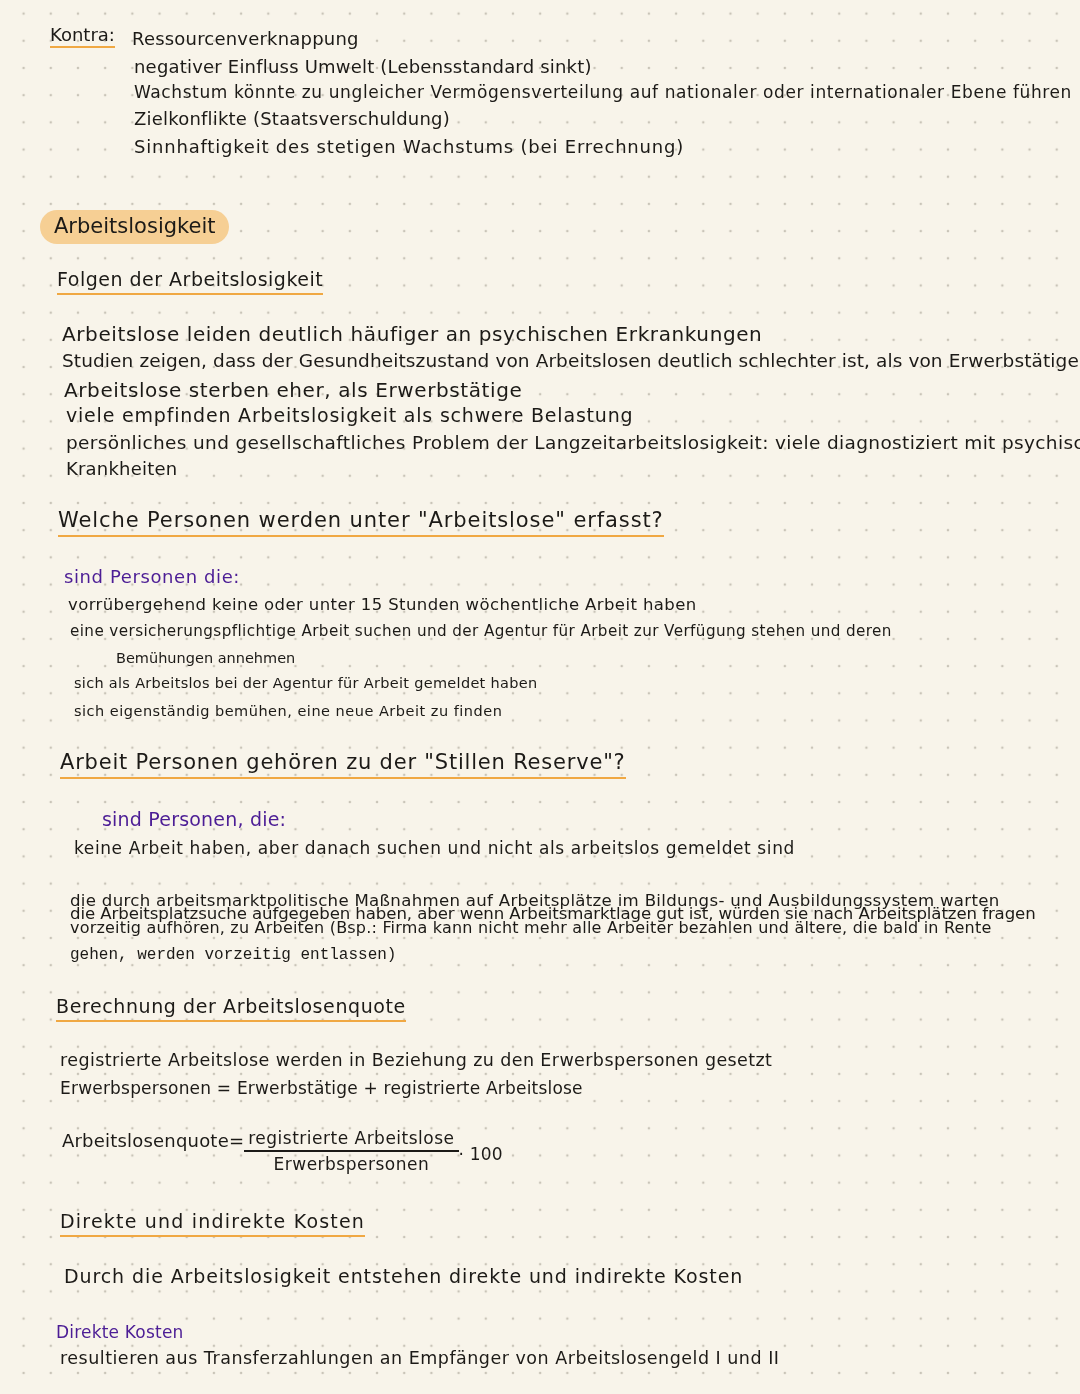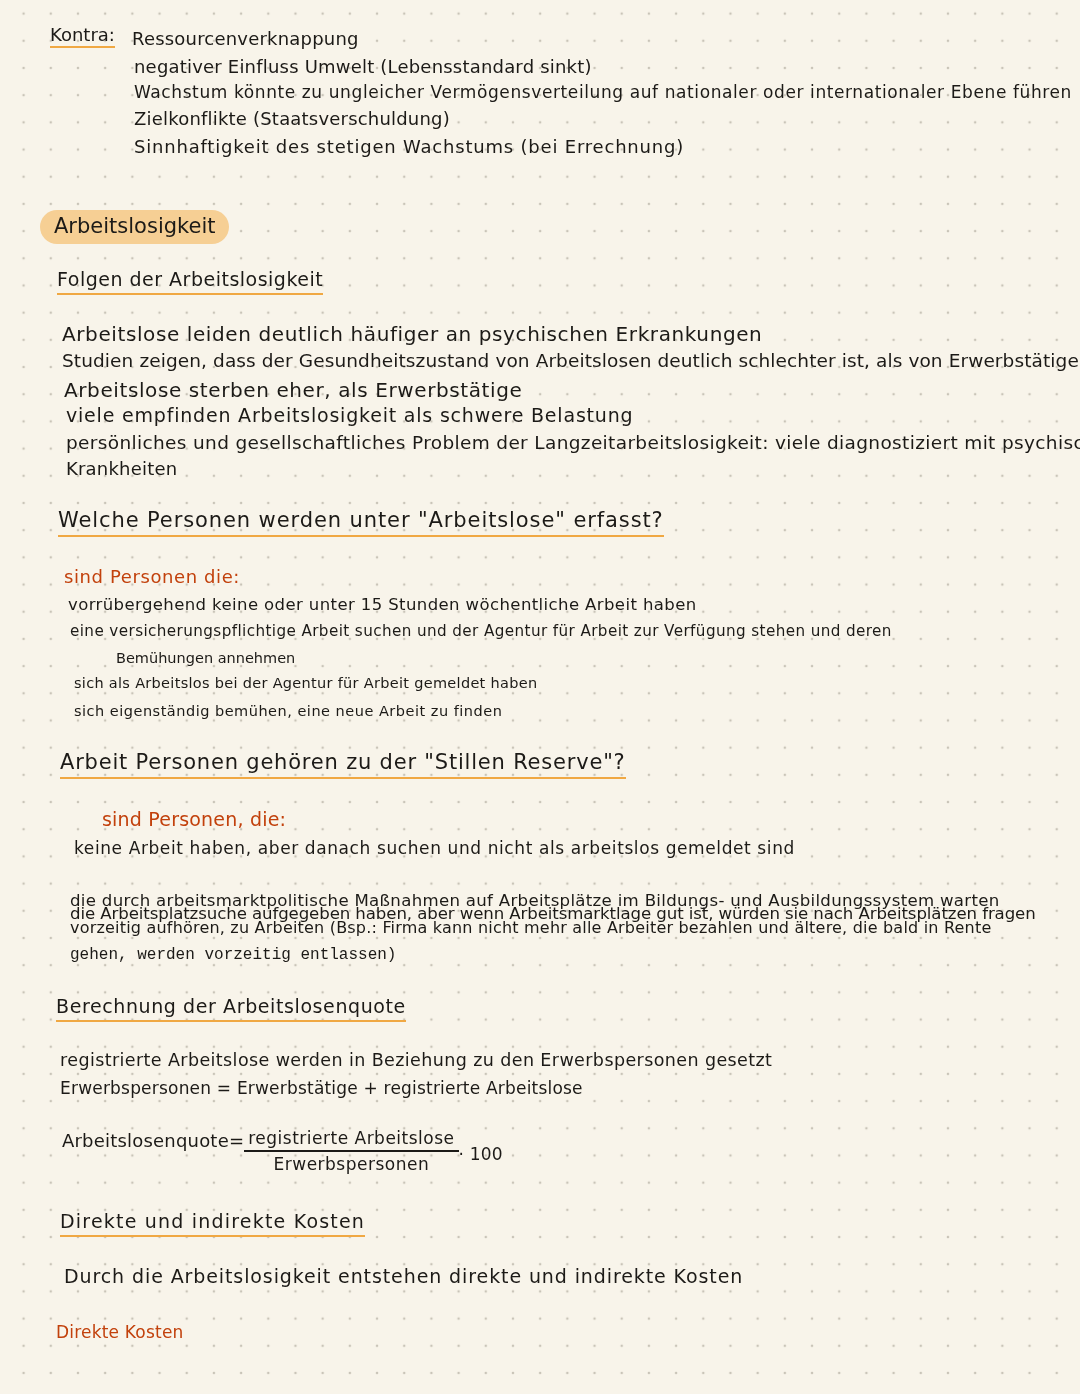--- a/index.html
+++ b/index.html
@@ -13,21 +13,21 @@
     background-size: 27.2px 27.2px;
     background-position: 10px 0px;
     font-family: "DejaVu Sans", sans-serif;
     color: #1c1a17;
   }
   .page { position: absolute; inset: 0; }
   .abs { position: absolute; white-space: nowrap; }
   .txt { font-size: 19px; letter-spacing: 0.2px; }
   .small { font-size: 16px; }
   .tiny { font-size: 14.5px; }
-  .orange { color: #c2410c; }
+  .orange { color: #4c1d95; }
   .head {
     font-size: 21px;
     letter-spacing: 0.5px;
     padding-bottom: 3px;
     border-bottom: 2.5px solid #f0a843;
   }
   .pill {
     background: #f6cf94;
     border-radius: 18px;
     padding: 4px 14px 6px 14px;
@@ -90,14 +90,15 @@
     <span class="frac">
       <span class="num">registrierte Arbeitslose</span>
       <span class="den">Erwerbspersonen</span>
     </span>
     <span class="txt" style="font-size:17px; margin-top:16px;">· 100</span>
   </div>
 
   <div class="abs head" style="left:60px; top:1210px; font-size:19px; letter-spacing:1.2px;">Direkte und indirekte Kosten</div>
   <div class="abs txt" style="left:64px; top:1265px; font-size:19px; letter-spacing:0.9px;">Durch die Arbeitslosigkeit entstehen direkte und indirekte Kosten</div>
   <div class="abs txt orange" style="left:56px; top:1322px; font-size:17px;">Direkte Kosten</div>
+  <div class="abs txt" style="left:60px; top:1348px; font-size:17.5px; letter-spacing:0.5px;">resultieren aus Transferzahlungen an Empfänger von Arbeitslosengeld I und II</div>
 
 </div>
 
 </body></html>

